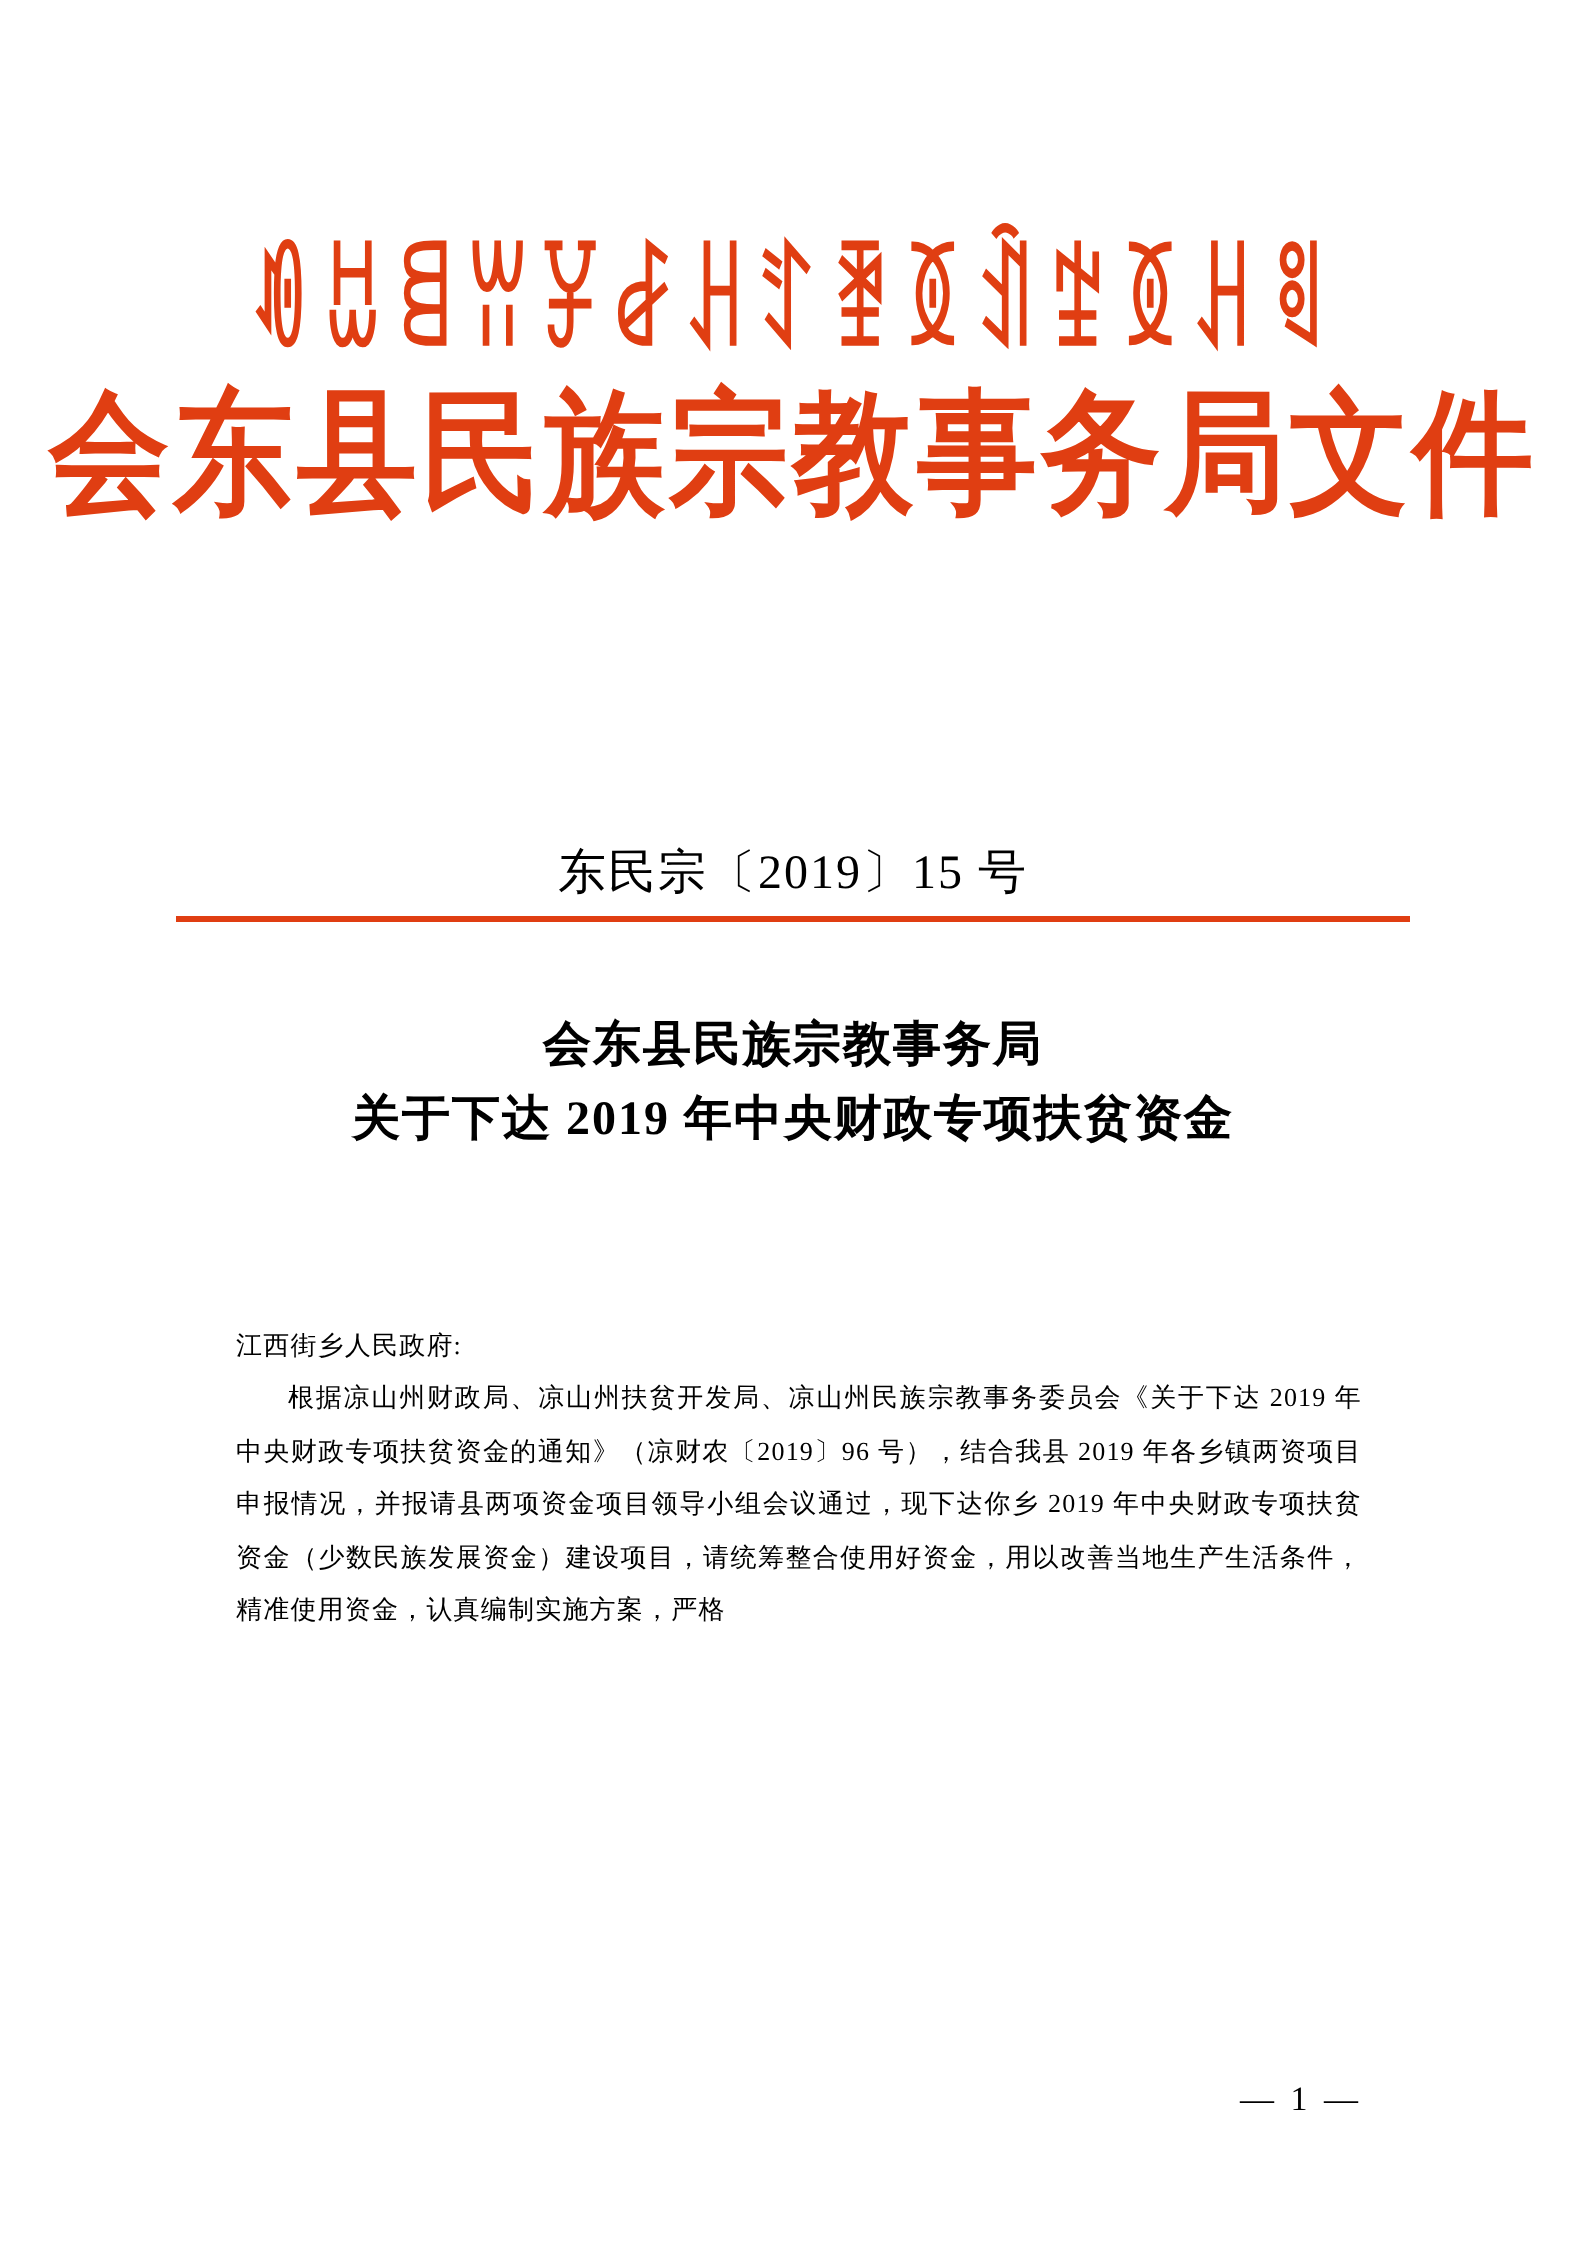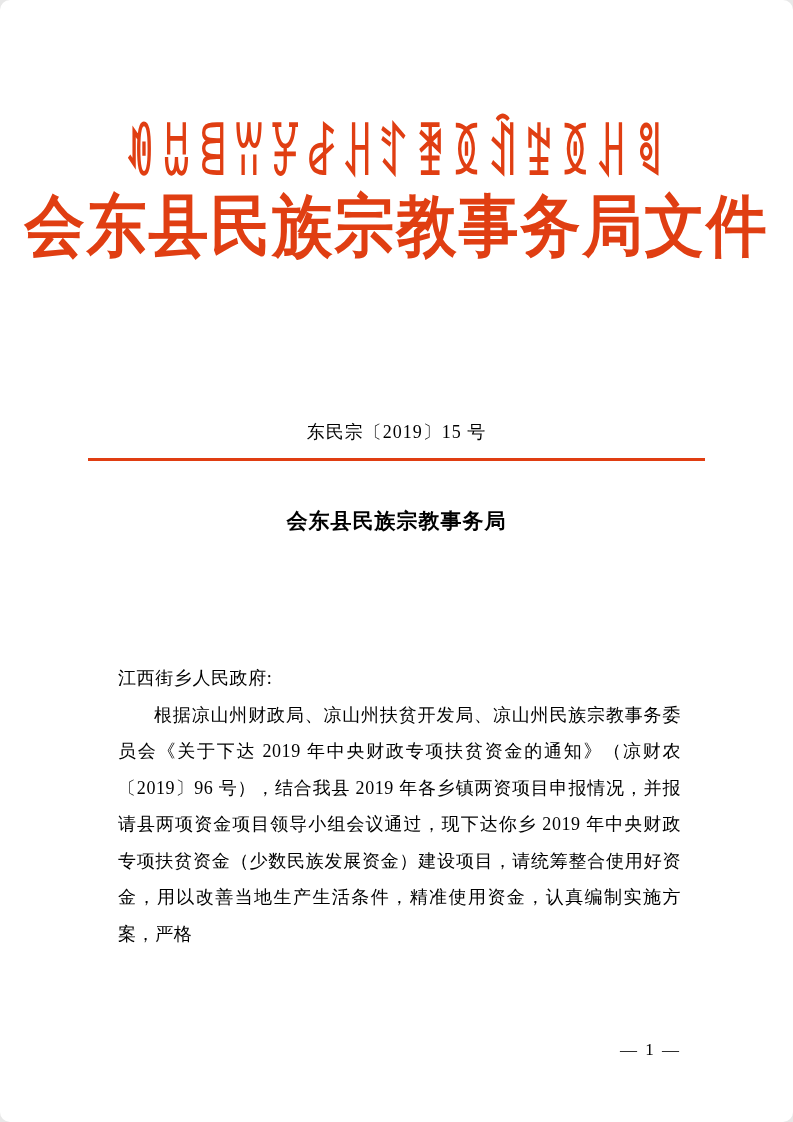--- a/index.html
+++ b/index.html
@@ -9,21 +9,20 @@
   }
   .page {
     position: relative;
     width: 793px;
     height: 1122px;
     background: #ffffff;
     margin: 0 auto;
     overflow: hidden;
     font-family: "Liberation Serif", "DejaVu Serif", serif;
     color: #000;
-    border-radius: 10px;
   }
 
   
   .masthead {
     position: absolute;
     left: 0;
     right: 0;
     top: 120px;
     text-align: center;
   }
@@ -50,53 +49,53 @@
     transform: scaleY(1.12);
   }
 
   
   .doc-number {
     position: absolute;
     left: 0;
     right: 0;
     top: 420px;
     text-align: center;
-    font-size: 18px;
+    font-size: 24px;
     letter-spacing: 1px;
   }
   .red-rule {
     position: absolute;
     left: 88px;
     right: 88px;
     top: 458px;
     height: 2.5px;
     background: #e03e12;
   }
 
   
   .title-block {
     position: absolute;
     left: 100px;
     right: 100px;
     top: 505px;
     text-align: center;
     font-weight: bold;
-    font-size: 21px;
+    font-size: 24px;
     line-height: 1.55;
     letter-spacing: 1px;
   }
   .title-block div { white-space: nowrap; }
 
   
   .body-text {
     position: absolute;
     left: 118px;
     right: 112px;
     top: 660px;
-    font-size: 18px;
+    font-size: 13px;
     line-height: 2.03;
     letter-spacing: 0.6px;
     text-align: justify;
     text-justify: inter-ideograph;
   }
   .salutation { margin: 0 0 0 0; }
   .para {
     margin: 0;
     text-indent: 2em;
   }
@@ -119,20 +118,21 @@
     <div class="yi-script">ꀑꀠꁌꀕꐯꆀꃅꄸꄿꅉꀉꄹꅉꃅꑠ</div>
     <div class="masthead-title">会东县民族宗教事务局文件</div>
   </div>
 
   <div class="doc-number">东民宗〔2019〕15 号</div>
 
   <div class="red-rule"></div>
 
   <div class="title-block">
     <div>会东县民族宗教事务局</div>
+    <div>关于下达 2019 年中央财政专项扶贫资金</div>
   </div>
 
   <div class="body-text">
     <p class="salutation">江西街乡人民政府:</p>
     <p class="para">根据凉山州财政局、凉山州扶贫开发局、凉山州民族宗教事务委员会《关于下达 2019 年中央财政专项扶贫资金的通知》（凉财农〔2019〕96 号），结合我县 2019 年各乡镇两资项目申报情况，并报请县两项资金项目领导小组会议通过，现下达你乡 2019 年中央财政专项扶贫资金（少数民族发展资金）建设项目，请统筹整合使用好资金，用以改善当地生产生活条件，精准使用资金，认真编制实施方案，严格</p>
   </div>
 
   <div class="page-number">— 1 —</div>
 
 </div>

